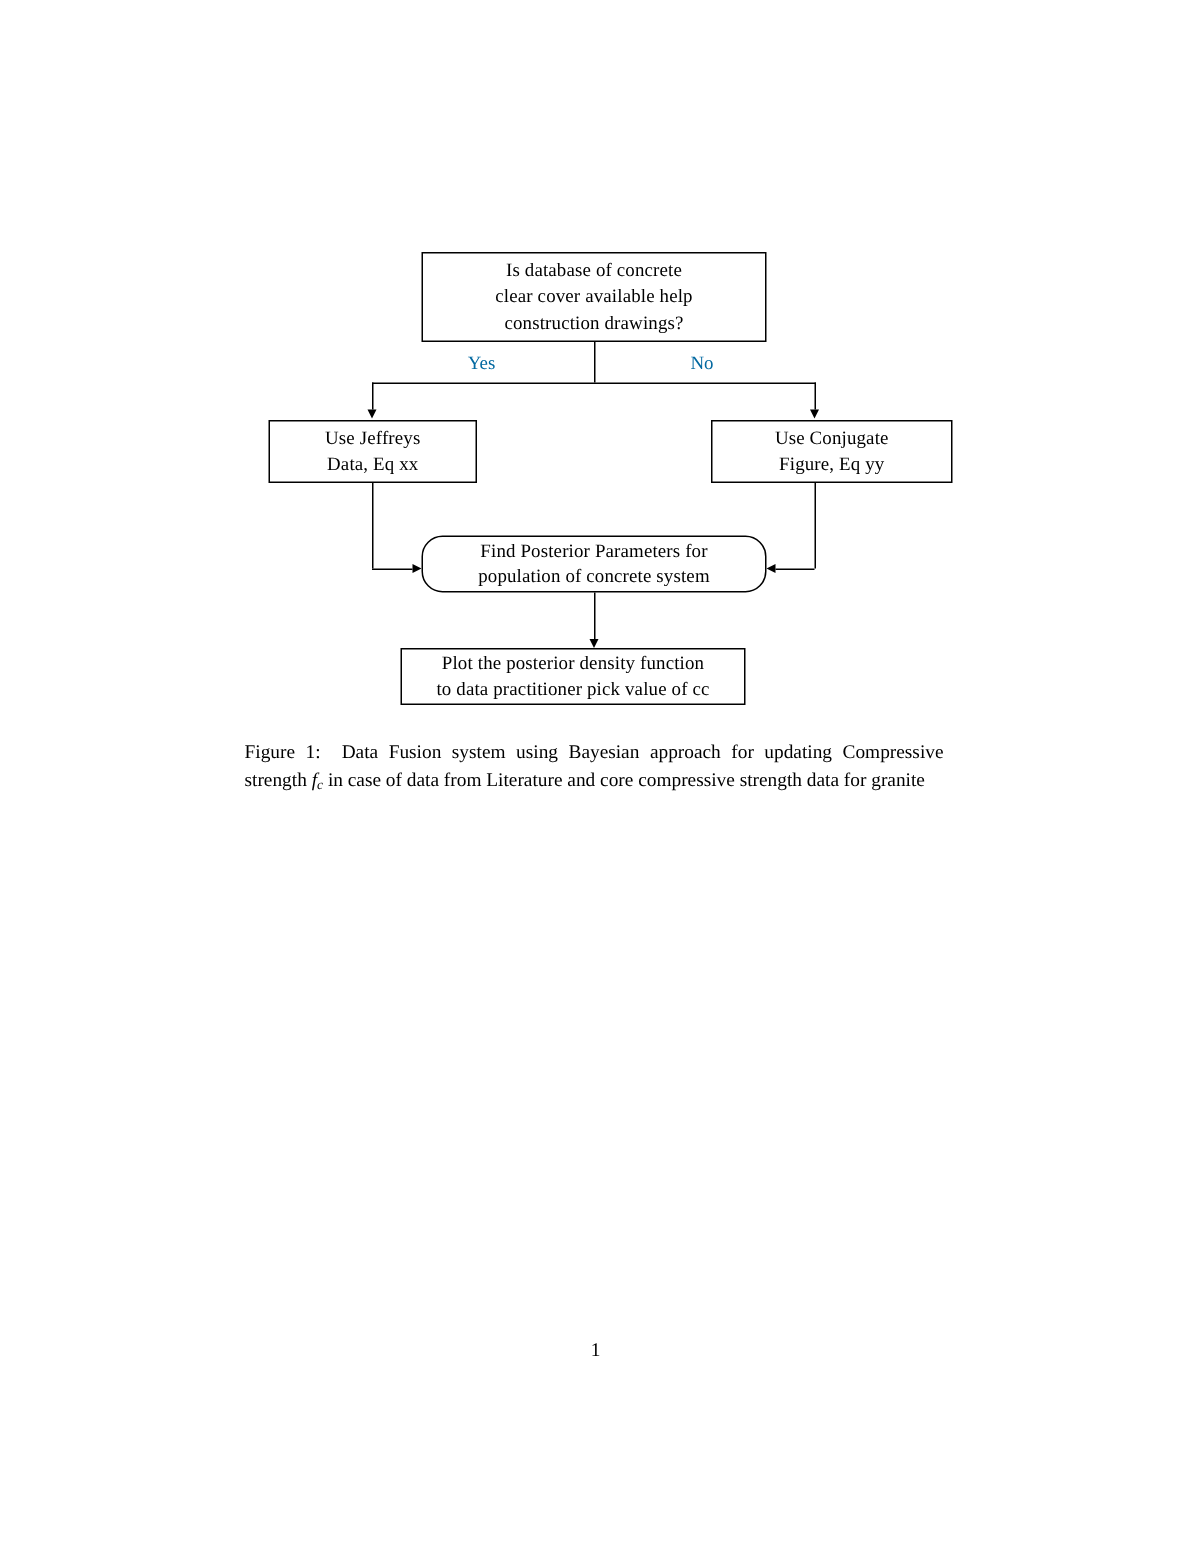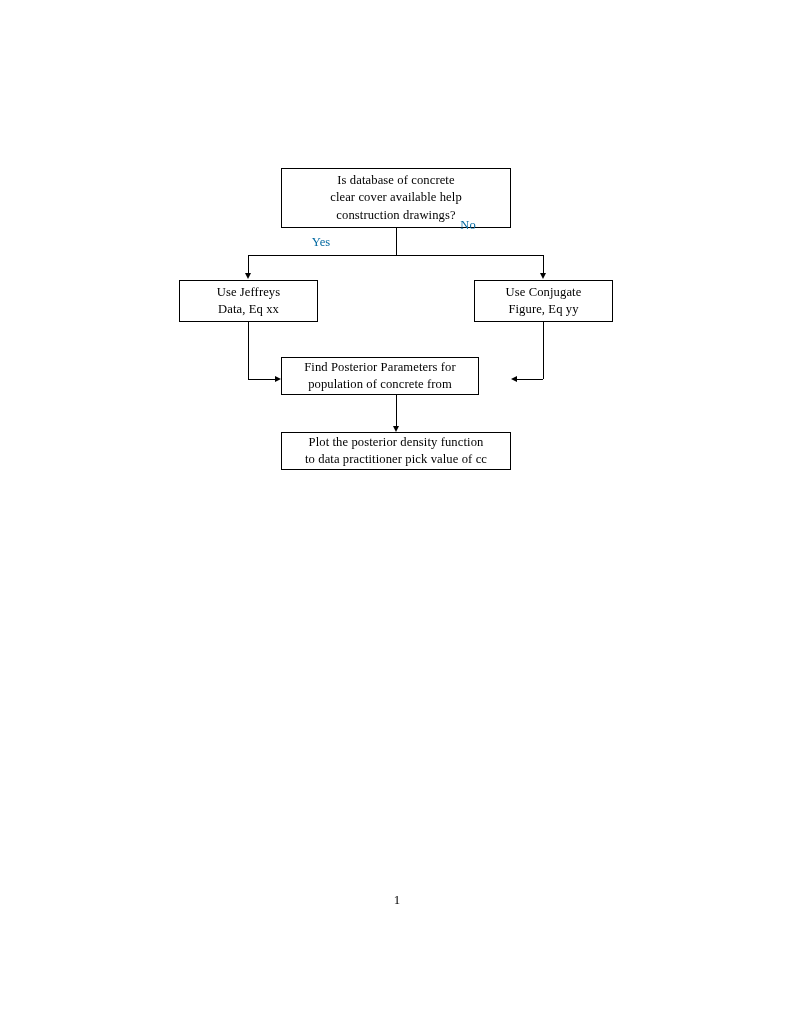--- a/index.html
+++ b/index.html
@@ -44,34 +44,34 @@
     text-align: center;
     font-size: 12.6px;
     line-height: 17.5px;
     letter-spacing: 0.1px;
     color: #000000;
   }
   .node .ln { display: block; white-space: nowrap; font-family: Liberation Serif, serif; }
 
   #node-question { left: 281px; top: 168px;  width: 230px; height: 60px; }
   #node-jeffreys  { left: 179px; top: 280px; width: 139px; height: 42px; }
-  #node-conjugate { left: 474px; top: 280px; width: 139px; height: 42px; }
-  #node-posterior { left: 281px; top: 357px; width: 198px; height: 38px; }
-  #node-plot      { left: 281px; top: 432px; width: 230px; height: 38px; }
+  #node-conjugate { left: 474px; top: 280px; width: 161px; height: 42px; }
+  #node-posterior { left: 281px; top: 357px; width: 230px; height: 38px; border-radius: 14px; }
+  #node-plot      { left: 267px; top: 432px; width: 230px; height: 38px; }
 
   .branch-label {
     position: absolute;
     font-size: 12.6px;
     line-height: 15px;
     color: #0369a1;
     white-space: nowrap;
     text-align: center;
   }
   #label-yes { left: 291px; top: 235px; width: 60px; }
-  #label-no  { left: 438px; top: 218px; width: 60px; text-align: center; }
+  #label-no  { left: 438px; top: 235px; width: 60px; text-align: center; }
 
   
   .vline {
     position: absolute;
     width: 1px;
     background: #000000;
   }
   .hline {
     position: absolute;
     height: 1px;
@@ -171,29 +171,30 @@
     <div class="vline" style="left:248px; top:322px; height:57px;"></div>
     <div class="hline" style="left:248px; top:379px; width:27px;"></div>
     <div class="arrow-right" style="left:275px; top:375.8px;"></div>
 
     <div class="vline" style="left:543px; top:322px; height:57px;"></div>
     <div class="hline" style="left:517px; top:379px; width:26px;"></div>
     <div class="arrow-left" style="left:511px; top:375.8px;"></div>
 
     <div class="node" id="node-posterior">
       <span class="ln">Find Posterior Parameters for</span>
-      <span class="ln">population of concrete from</span>
+      <span class="ln">population of concrete system</span>
     </div>
 
     <div class="vline" style="left:396px; top:395px; height:31px;"></div>
     <div class="arrow-down" style="left:392.8px; top:426px;"></div>
 
     <div class="node" id="node-plot">
       <span class="ln">Plot the posterior density function</span>
       <span class="ln">to data practitioner pick value of cc</span>
     </div>
 
   </div>
 
+  <div id="caption"><span>Figure 1:</span>&nbsp; <span>Data Fusion system using Bayesian approach for updating Compressive strength</span> <span class="mathit">f</span><sub>c</sub> <span>in case of data from Literature and core compressive strength data for granite</span></div>
 
   <div id="page-number">1</div>
 
 </div>
 
 </body></html>

